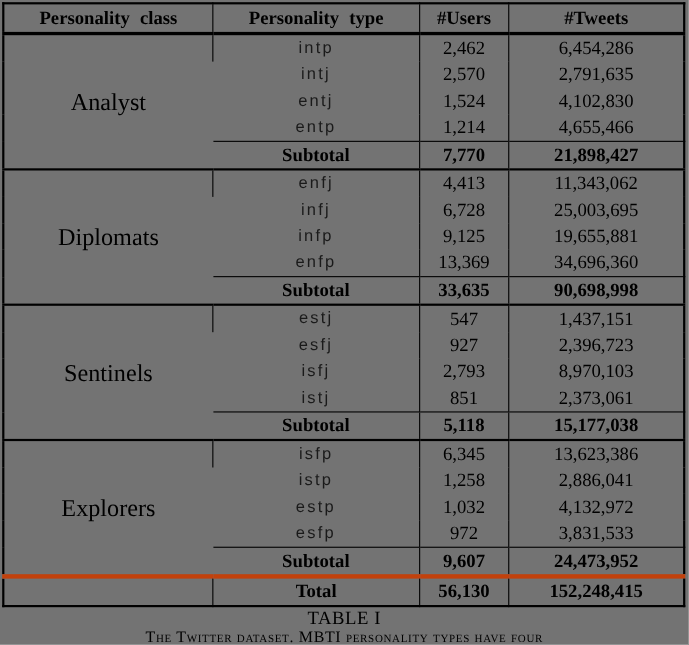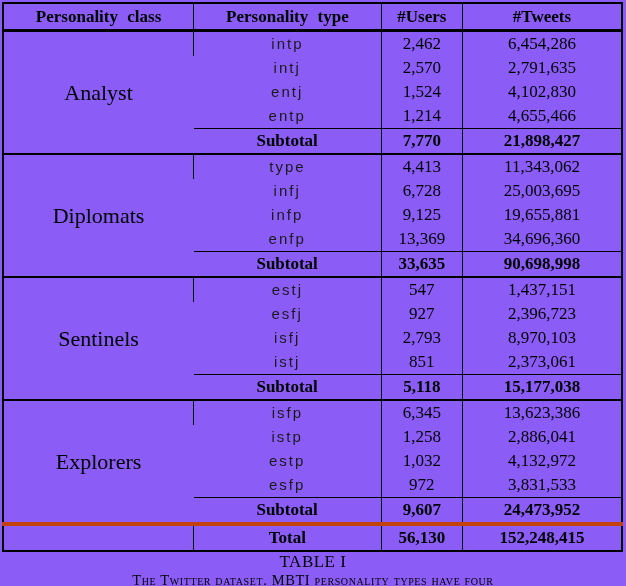--- a/index.html
+++ b/index.html
@@ -1,19 +1,19 @@
 <!DOCTYPE html>
 <html><head>
 <meta charset="utf-8">
 <style>
   html, body { margin: 0; padding: 0; }
   .page {
     width: 626px;
     height: 586px;
-    background: #8b5cf6;
+    background: #737373;
     color: #000000;
     overflow: hidden;
     position: relative;
     font-family: "Liberation Serif", "DejaVu Serif", serif;
   }
   table.data-table {
     border-collapse: collapse;
     table-layout: fixed;
     width: 621px;
     margin: 2px 0 0 2px;
@@ -114,21 +114,21 @@
           <td>1,214</td>
           <td>4,655,466</td>
         </tr>
         <tr>
           <td class="subtotal-line">Subtotal</td>
           <td class="subtotal-line">7,770</td>
           <td class="subtotal-line">21,898,427</td>
         </tr>
         <tr class="group-start">
           <td class="class-cell" rowspan="5">Diplomats</td>
-          <td class="type-cell">type</td>
+          <td class="type-cell">enfj</td>
           <td>4,413</td>
           <td>11,343,062</td>
         </tr>
         <tr class="">
           <td class="type-cell">infj</td>
           <td>6,728</td>
           <td>25,003,695</td>
         </tr>
         <tr class="">
           <td class="type-cell">infp</td>

